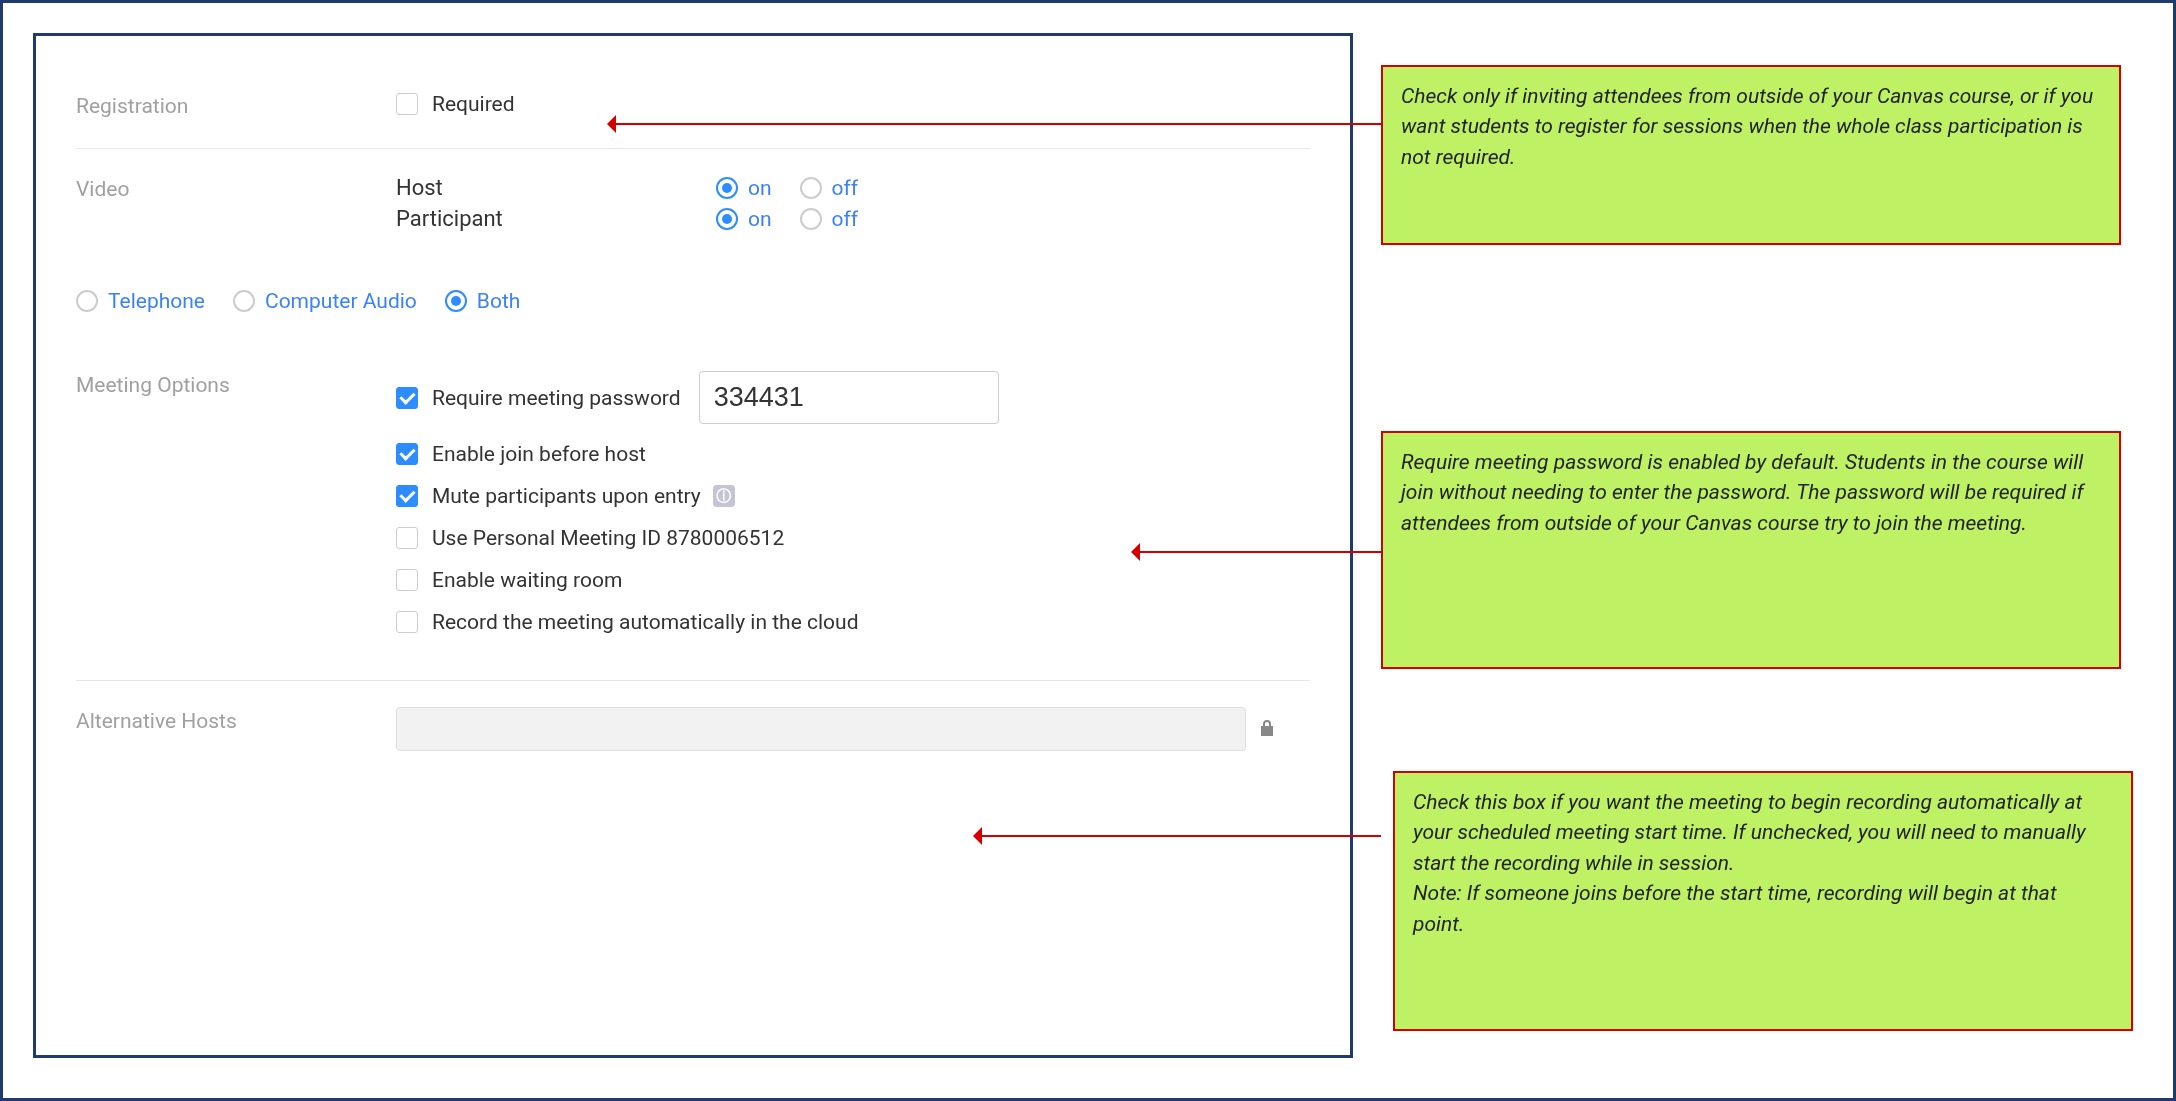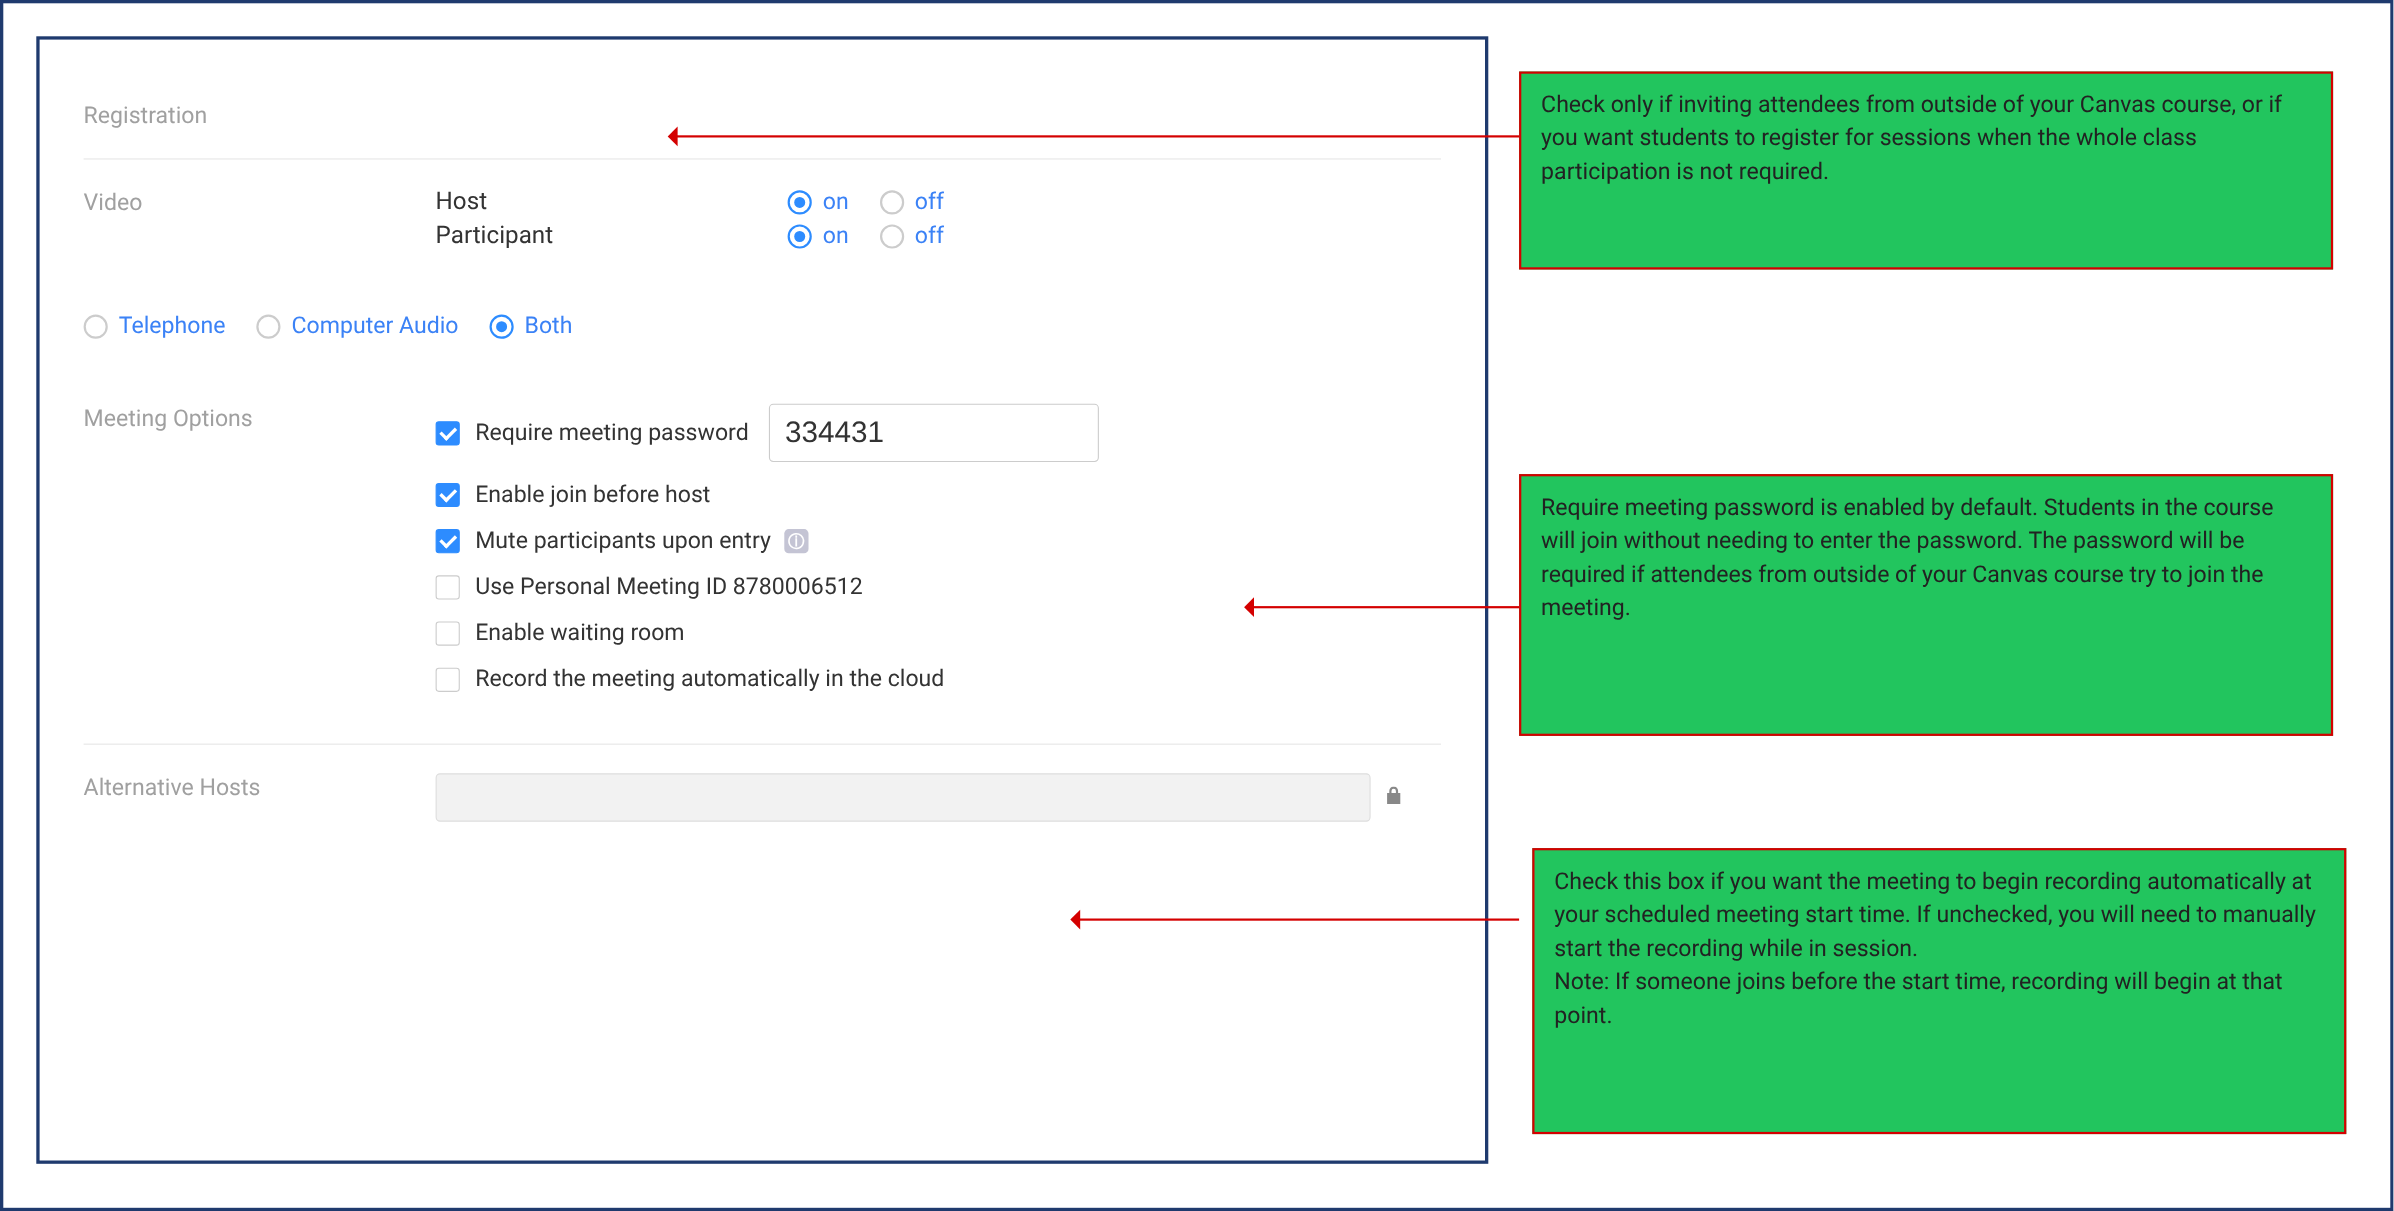--- a/index.html
+++ b/index.html
@@ -134,26 +134,27 @@
     right: -28px;
     top: 50%;
     transform: translateY(-50%);
     color: #888;
   }
 
   
   .callout {
     position: absolute;
     border: 2px solid #d40000;
-    background: #22c55e;
+    background: #bef264;
     padding: 14px 18px;
     font-size: 21px;
     line-height: 1.45;
     color: #222;
     width: 740px;
+    font-style: italic;
   }
   .callout1 { top: 62px; left: 1378px; height: 180px; }
   .callout2 { top: 428px; left: 1378px; height: 238px; }
   .callout3 { top: 768px; left: 1378px; height: 260px; }
 
   
   .arrow {
     position: absolute;
     height: 2px;
     background: #d40000;
@@ -174,20 +175,26 @@
   .arrow3 { top: 832px; left: 972px; width: 406px; }
 </style>
 </head>
 <body>
 
 <div class="outer">
   <div class="settings-panel">
 
     <div class="section divider">
       <div class="section-label">Registration</div>
+      <div class="section-content">
+        <div class="row">
+          <span class="checkbox"></span>
+          <span>Required</span>
+        </div>
+      </div>
     </div>
 
     <div class="section">
       <div class="section-label">Video</div>
       <div class="section-content">
         <div class="row">
           <span class="sublabel">Host</span>
           <span class="radio selected"></span>
           <span class="radio-text">on</span>
           <span class="radio"></span>

